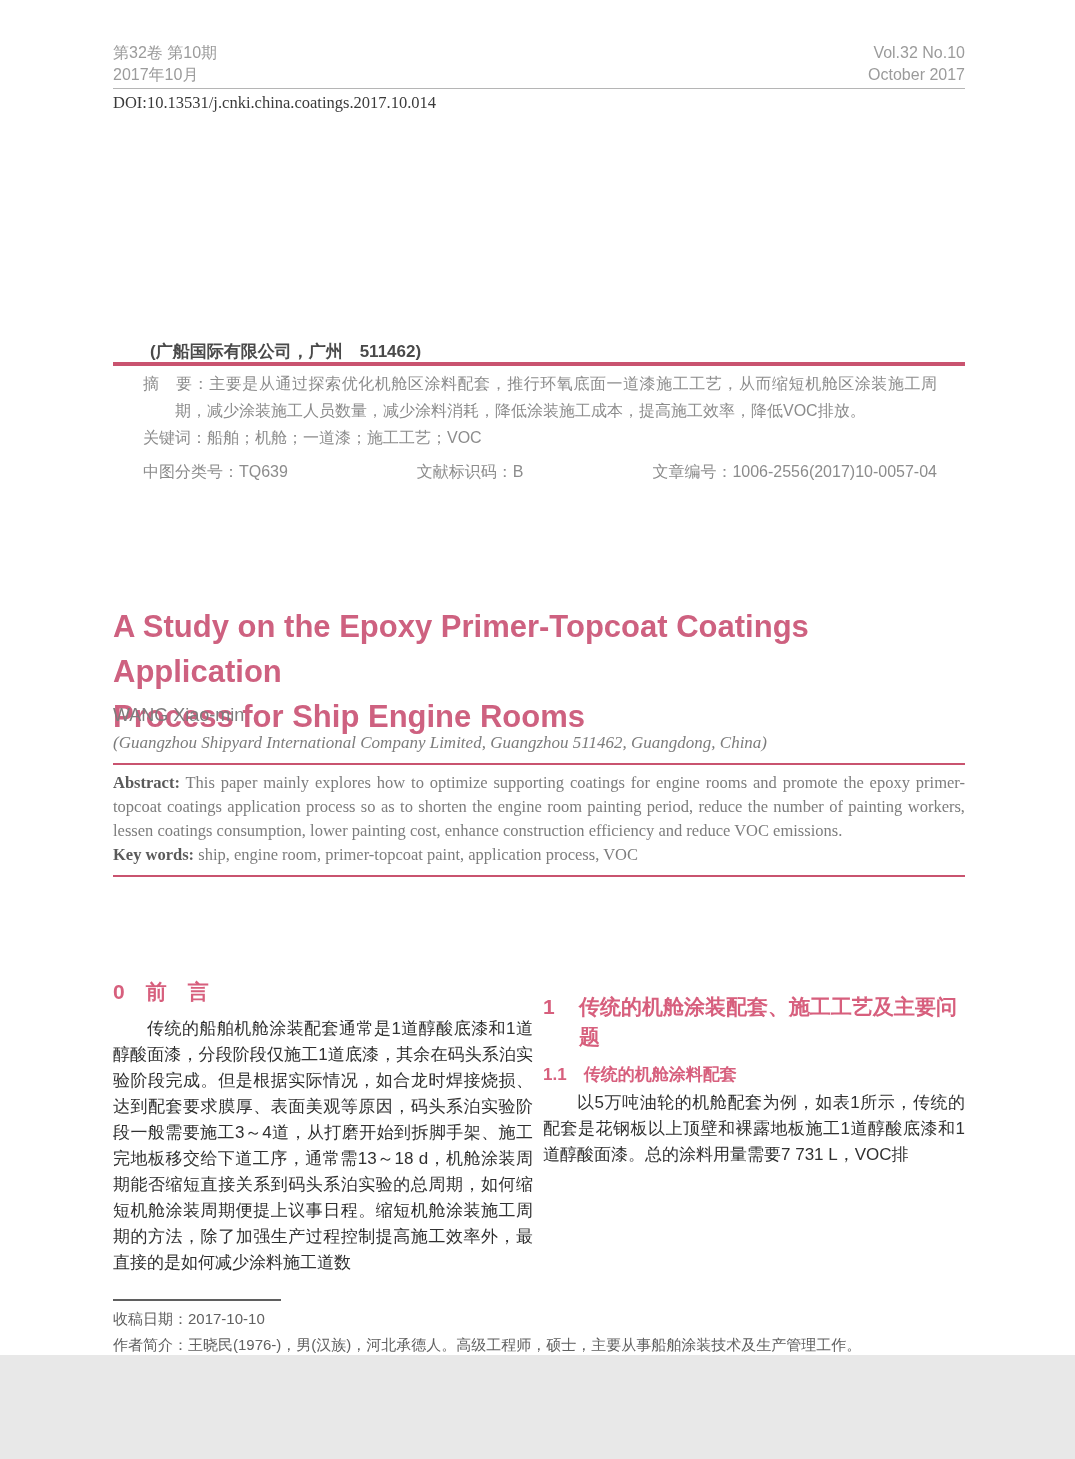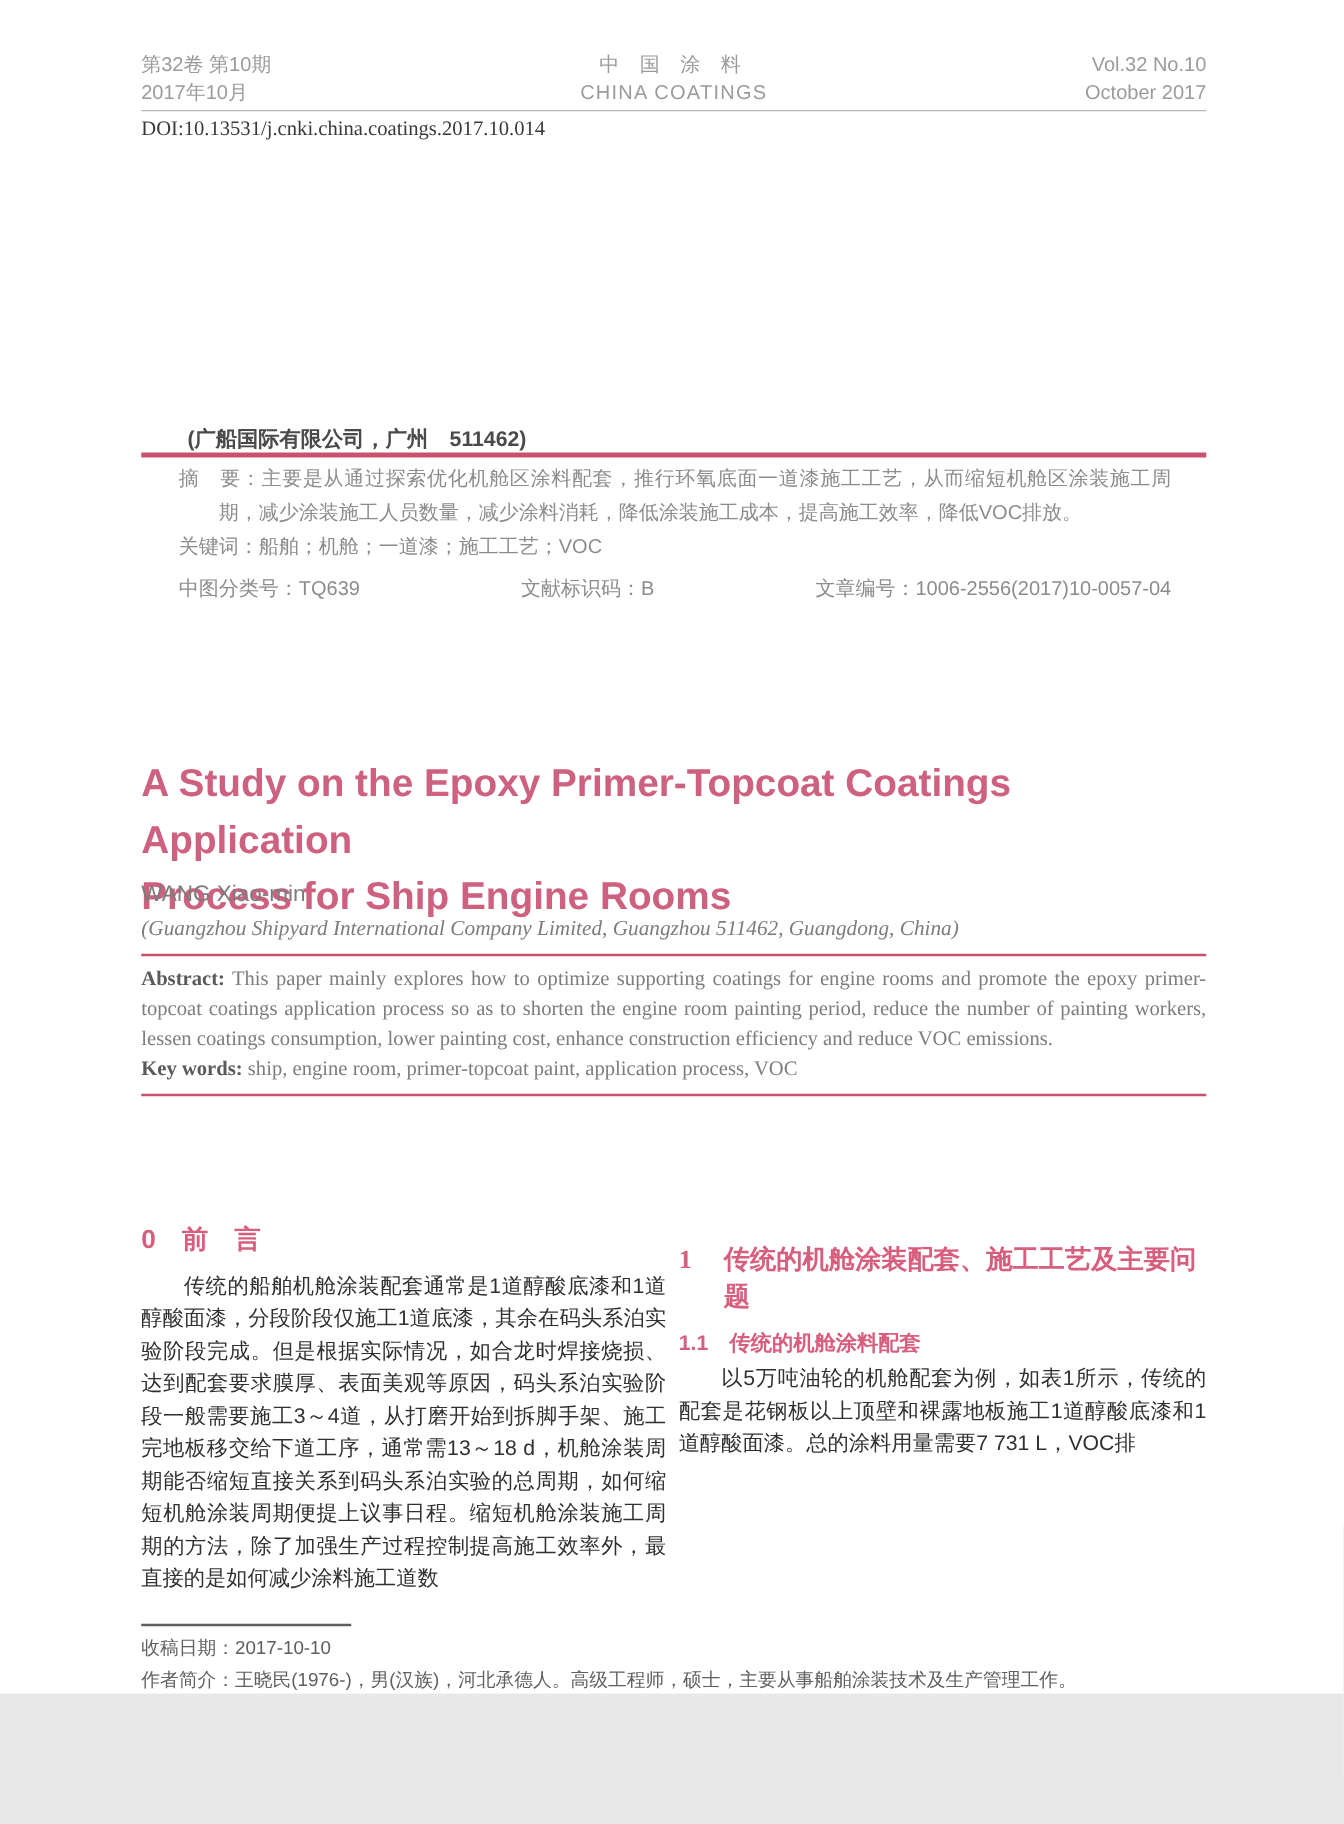--- a/index.html
+++ b/index.html
@@ -44,21 +44,21 @@
   .rule-low{left:113px;top:875px;width:852px;height:2px;background:#c9536f;}
 
   
   .col{top:978px;color:#303030;font-size:17px;}
   .col p{margin:0;line-height:26px;text-align:justify;}
   .col-left{left:113px;width:420px;}
   .col-right{left:543px;width:422px;}
   .h-sec0{margin:0 0 10px 0;font-size:21px;font-weight:bold;color:#d75f7d;line-height:28px;}
   .indent{text-indent:2em;}
   .h-sec1{margin:14px 0 0 0;font-size:21px;font-weight:bold;color:#d75f7d;line-height:30px;
-          width:392px;padding-left:36px;text-indent:-36px;font-family:Liberation Serif, serif;}
+          width:392px;padding-left:36px;text-indent:-36px;}
   .h-sec1 .num{display:inline-block;width:36px;text-indent:0;}
   .h-sec11{margin:10px 0 2px 0;font-size:17px;font-weight:bold;color:#d75f7d;line-height:26px;}
 
   
   .foot-rule{left:113px;top:1299px;width:168px;height:1.5px;background:#5f5f5f;}
   .footnote{left:113px;top:1306px;width:852px;font-size:15px;color:#606060;}
   .footnote p{margin:0;line-height:26px;}
 
   
   .pageno{left:763px;top:1392px;width:202px;text-align:right;font-family:"Liberation Serif",serif;
@@ -71,24 +71,20 @@
 </style>
 </head>
 <body>
 
 <div class="page">
 
   <div class="abs jheader">
     <div class="hcol">
       <div>第32卷 第10期</div>
       <div>2017年10月</div>
-    </div>
-    <div class="hcol c">
-      <div class="jname-cn">中 国 涂 料</div>
-      <div class="jname-en">CHINA COATINGS</div>
     </div>
     <div class="hcol r">
       <div>Vol.32 No.10</div>
       <div>October 2017</div>
     </div>
   </div>
   <div class="abs header-rule"></div>
   <div class="abs doi">DOI:10.13531/j.cnki.china.coatings.2017.10.014</div>
 
   <div class="abs affil-cn">(广船国际有限公司，广州　511462)</div>

